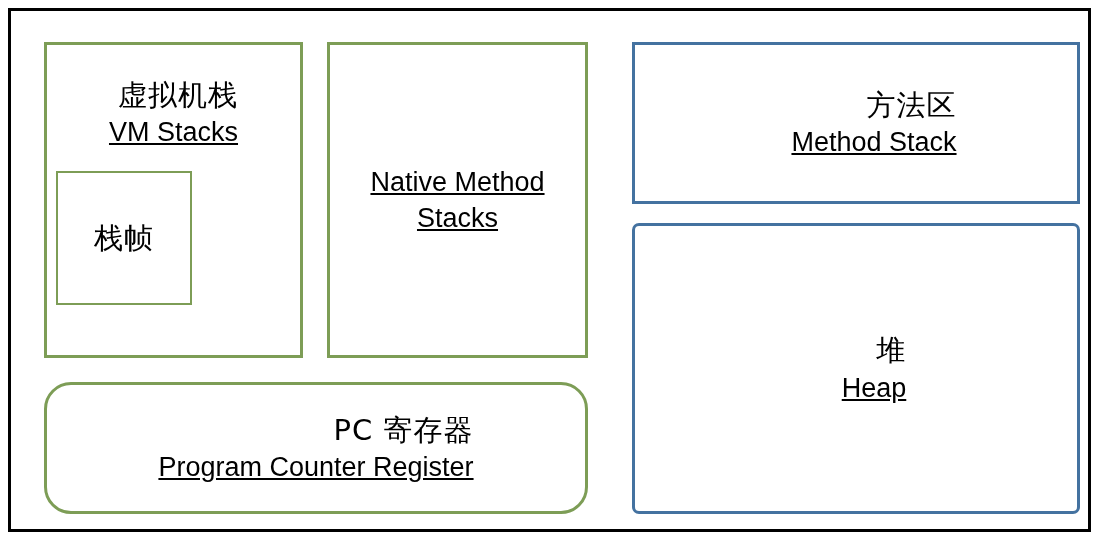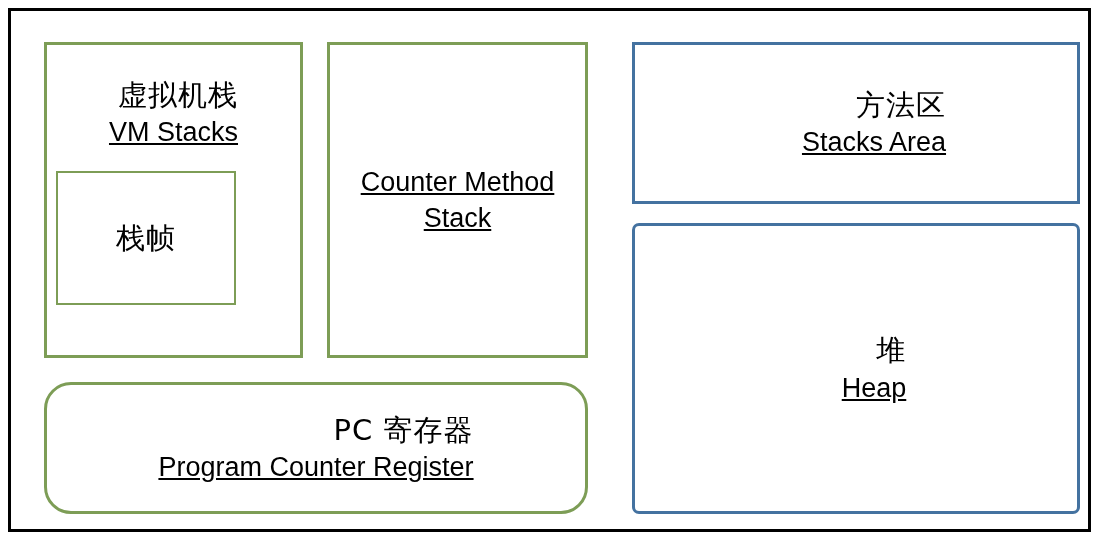--- a/index.html
+++ b/index.html
@@ -65,21 +65,21 @@
     white-space: nowrap;
     font-weight: 400;
     text-decoration: underline;
   }
   .en.wrap {
     white-space: normal;
   }
 
   
   #vm-stacks-box   { left: 33px;  top: 31px;  width: 259px; height: 316px; justify-content: flex-start; padding-top: 31px; }
-  #frame-box       { left: 45px;  top: 160px; width: 180px; height: 134px; }
+  #frame-box       { left: 45px;  top: 160px; width: 136px; height: 134px; }
   #native-box      { left: 316px; top: 31px;  width: 261px; height: 316px; }
   #pc-box          { left: 33px;  top: 371px; width: 544px; height: 132px; border-radius: 27px; }
   #method-area-box { left: 621px; top: 31px;  width: 448px; height: 162px; }
   #heap-box        { left: 621px; top: 212px; width: 448px; height: 291px; }
 
   
   .label-stack { display: flex; flex-direction: column; align-items: flex-end; }
 </style>
 </head>
 <body>
@@ -96,35 +96,35 @@
     </div>
 
     <div class="box green-thin" id="frame-box">
       <div class="label-stack">
         <div class="cn">栈帧</div>
       </div>
     </div>
 
     <div class="box green" id="native-box">
       <div class="label-stack">
-        <div class="en wrap" style="width: 200px;">Counter Method Stack</div>
+        <div class="en wrap" style="width: 200px;">Native Method Stacks</div>
       </div>
     </div>
 
     <div class="box green" id="pc-box">
       <div class="label-stack">
         <div class="cn">PC 寄存器</div>
         <div class="en">Program Counter Register</div>
       </div>
     </div>
 
     <div class="box blue" id="method-area-box">
       <div class="label-stack">
         <div class="cn">方法区</div>
-        <div class="en">Stacks Area</div>
+        <div class="en">Method Stack</div>
       </div>
     </div>
 
     <div class="box blue rounded" id="heap-box">
       <div class="label-stack">
         <div class="cn">堆</div>
         <div class="en">Heap</div>
       </div>
     </div>
 

